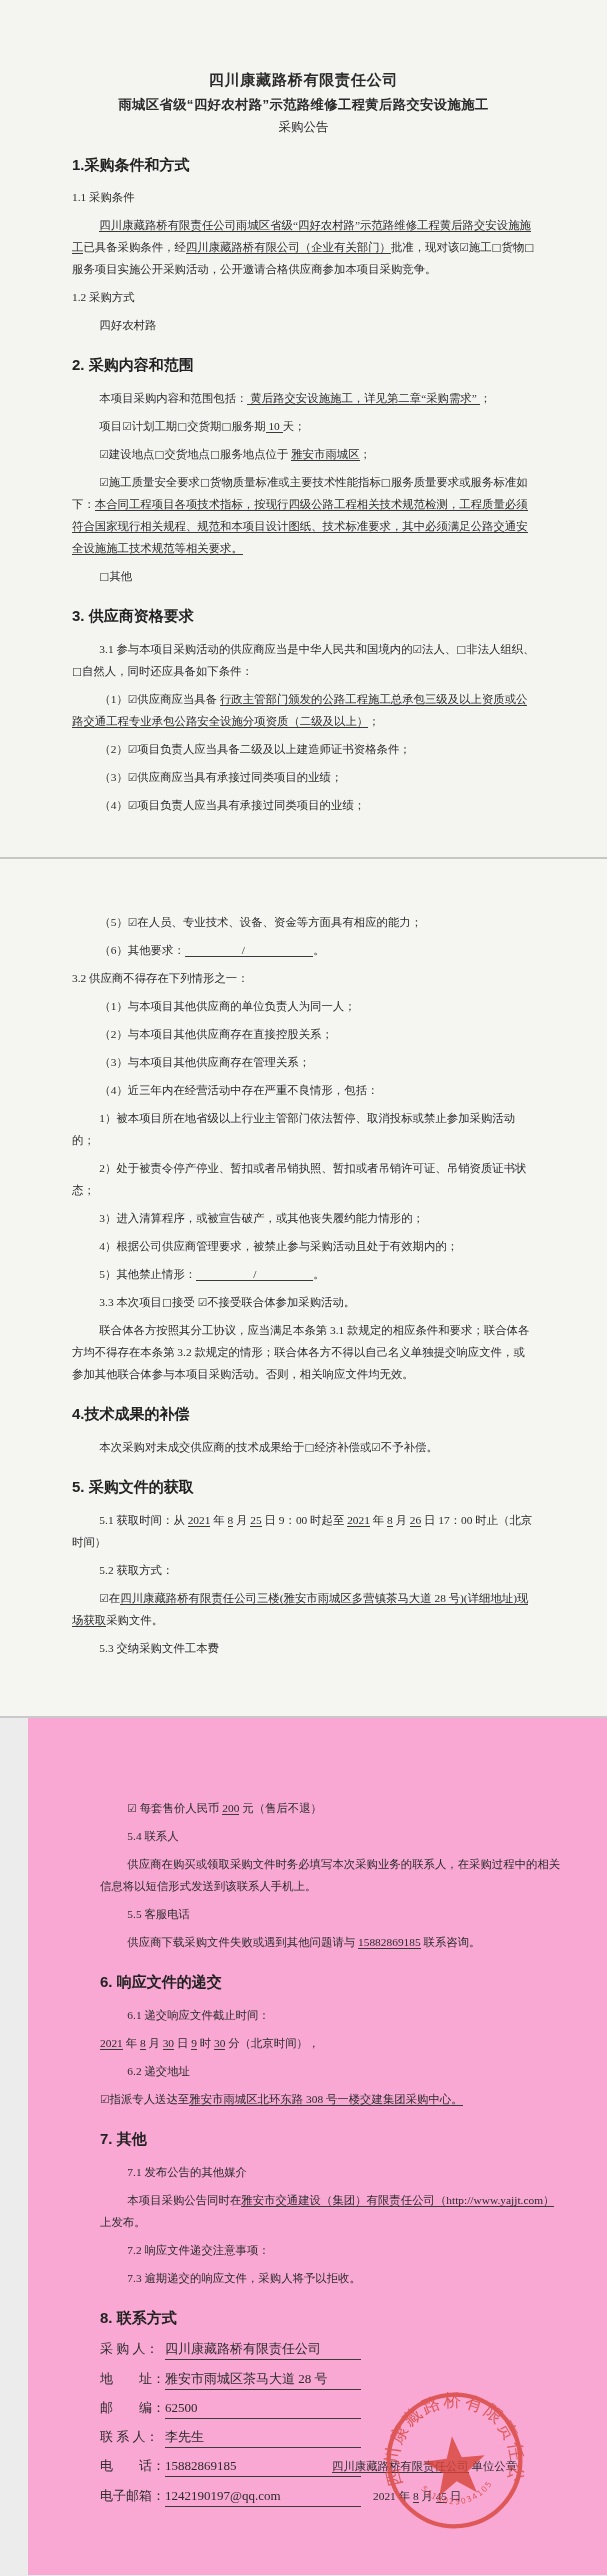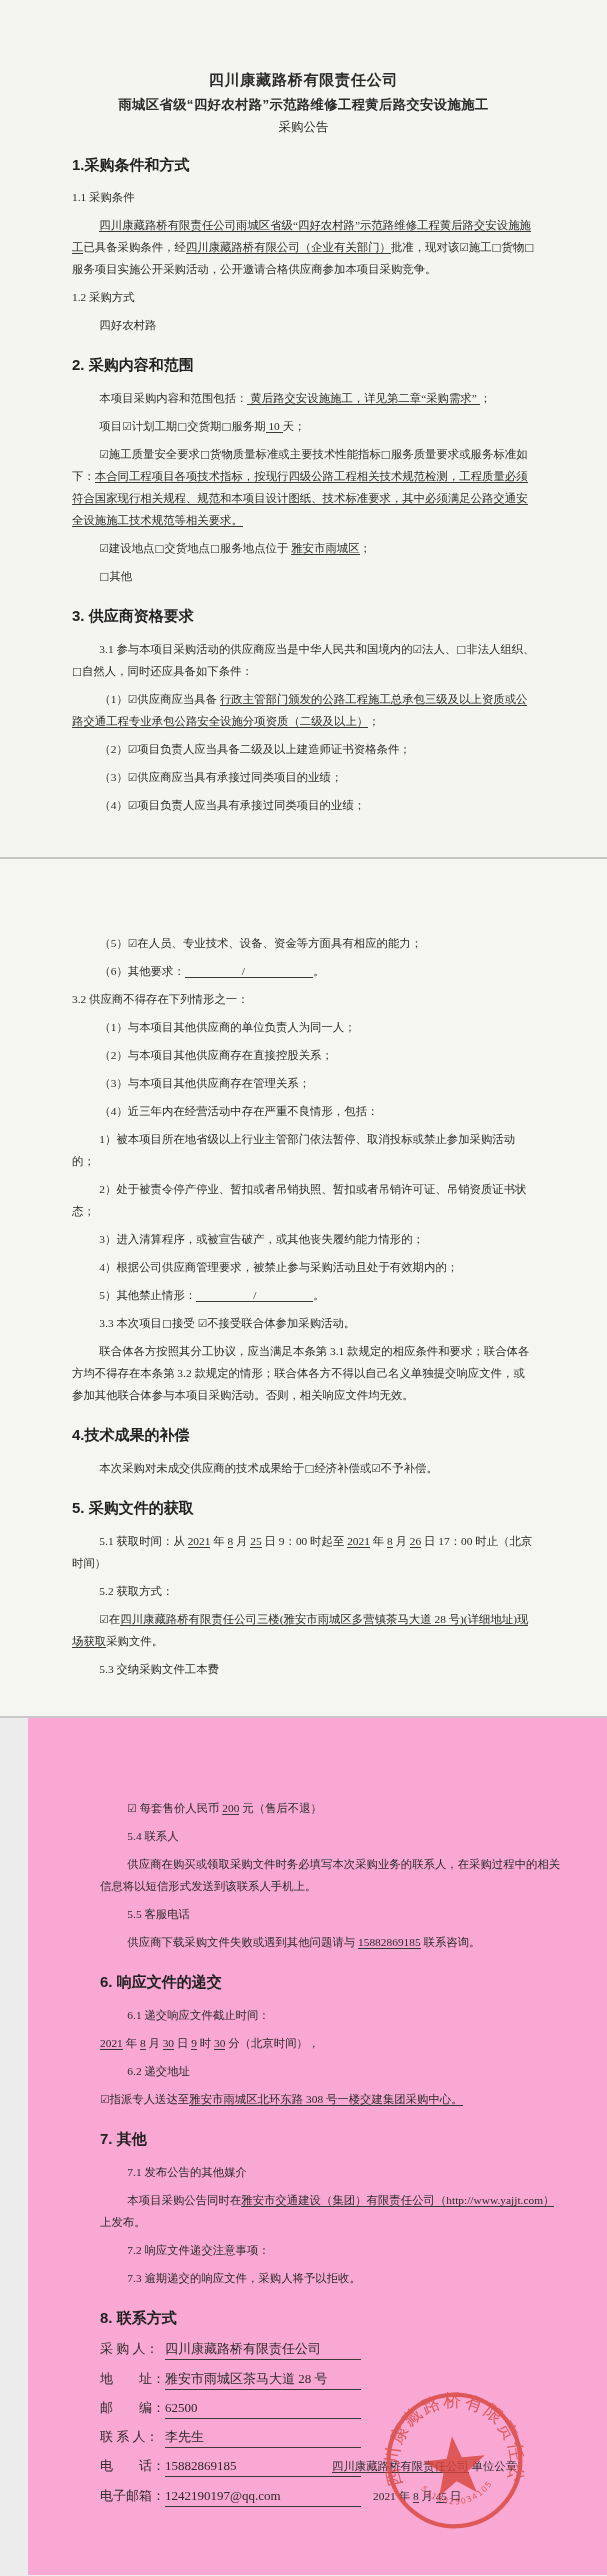--- a/index.html
+++ b/index.html
@@ -3,21 +3,21 @@
 <meta charset="utf-8">
 <style>
   html,body{margin:0;padding:0;background:#ececec;}
   .doc{width:607px;margin:0 auto;font-family:"Liberation Serif","DejaVu Serif",serif;color:#2b2b2b;}
   .page{position:relative;width:607px;overflow:hidden;}
   .p1{height:857px;background:#f4f4f1;border-bottom:2.3px solid #c8c6c3;}
   .p2{height:857px;background:#f5f5f2;border-bottom:2.3px solid #cbc8cc;}
   .p3{height:857px;background:#f9a8d4;margin-left:28px;}
   .content{padding:0 72px;}
   .p1 .content{padding-top:70px;}
-  .p2 .content{padding-top:67px;}
+  .p2 .content{padding-top:46px;}
   .p3 .content{padding-top:73px;}
   .t1{margin:0 0 6px;text-align:center;font:bold 15px/1.3 "Liberation Sans","DejaVu Sans",sans-serif;letter-spacing:0.8px;}
   .t2{margin:0 0 5.3px;text-align:center;font:bold 13.3px/1.4 "Liberation Sans","DejaVu Sans",sans-serif;letter-spacing:0.4px;}
   .t3{margin:0 0 12px;text-align:center;font:12.5px/1.3 "Liberation Sans","DejaVu Sans",sans-serif;}
   .h{font:bold 15px/1.25 "Liberation Sans","DejaVu Sans",sans-serif;color:#222;margin:20px 0 12px;}
   p{margin:6px 0;font-size:11.4px;line-height:22px;}
   .ind{text-indent:2.4em;}
   .u{border-bottom:0.8px solid #3a3a3a;white-space:pre-wrap;}
   .cb{font-family:"DejaVu Sans",sans-serif;font-size:10.6px;}
   .contact{margin-top:10.6px;}
@@ -41,22 +41,22 @@
 
       <div class="h">1.采购条件和方式</div>
       <p><span>1.1 采购条件</span></p>
       <p class="ind"><span class="u">四川康藏路桥有限责任公司雨城区省级“四好农村路”示范路维修工程黄后路交安设施施工</span><span>已具备采购条件，经</span><span class="u">四川康藏路桥有限公司（企业有关部门）</span><span>批准，现对该</span><span class="cb">☑</span><span>施工</span><span class="cb">□</span><span>货物</span><span class="cb">□</span><span>服务项目实施公开采购活动，公开邀请合格供应商参加本项目采购竞争。</span></p>
       <p><span>1.2 采购方式</span></p>
       <p class="ind"><span>四好农村路</span></p>
 
       <div class="h">2. 采购内容和范围</div>
       <p class="ind"><span>本项目采购内容和范围包括：</span><span class="u"> 黄后路交安设施施工，详见第二章“采购需求” </span><span>；</span></p>
       <p class="ind"><span>项目</span><span class="cb">☑</span><span>计划工期</span><span class="cb">□</span><span>交货期</span><span class="cb">□</span><span>服务期</span><span class="u"> 10 </span><span>天；</span></p>
+      <p class="ind"><span class="cb">☑</span><span>建设地点</span><span class="cb">□</span><span>交货地点</span><span class="cb">□</span><span>服务地点位于 </span><span class="u">雅安市雨城区</span><span>；</span></p>
       <p class="ind"><span class="cb">☑</span><span>施工质量安全要求</span><span class="cb">□</span><span>货物质量标准或主要技术性能指标</span><span class="cb">□</span><span>服务质量要求或服务标准如下：</span><span class="u">本合同工程项目各项技术指标，按现行四级公路工程相关技术规范检测，工程质量必须符合国家现行相关规程、规范和本项目设计图纸、技术标准要求，其中必须满足公路交通安全设施施工技术规范等相关要求。</span></p>
-      <p class="ind"><span class="cb">☑</span><span>建设地点</span><span class="cb">□</span><span>交货地点</span><span class="cb">□</span><span>服务地点位于 </span><span class="u">雅安市雨城区</span><span>；</span></p>
       <p class="ind"><span class="cb">□</span><span>其他</span></p>
 
       <div class="h">3.  供应商资格要求</div>
       <p class="ind"><span>3.1 参与本项目采购活动的供应商应当是中华人民共和国境内的</span><span class="cb">☑</span><span>法人、</span><span class="cb">□</span><span>非法人组织、</span><span class="cb">□</span><span>自然人，同时还应具备如下条件：</span></p>
       <p class="ind"><span>（1）</span><span class="cb">☑</span><span>供应商应当具备 </span><span class="u">行政主管部门颁发的公路工程施工总承包三级及以上资质或公路交通工程专业承包公路安全设施分项资质（二级及以上）</span><span>；</span></p>
       <p class="ind"><span>（2）</span><span class="cb">☑</span><span>项目负责人应当具备二级及以上建造师证书资格条件；</span></p>
       <p class="ind"><span>（3）</span><span class="cb">☑</span><span>供应商应当具有承接过同类项目的业绩；</span></p>
       <p class="ind"><span>（4）</span><span class="cb">☑</span><span>项目负责人应当具有承接过同类项目的业绩；</span></p>
     </div>
   </section>

